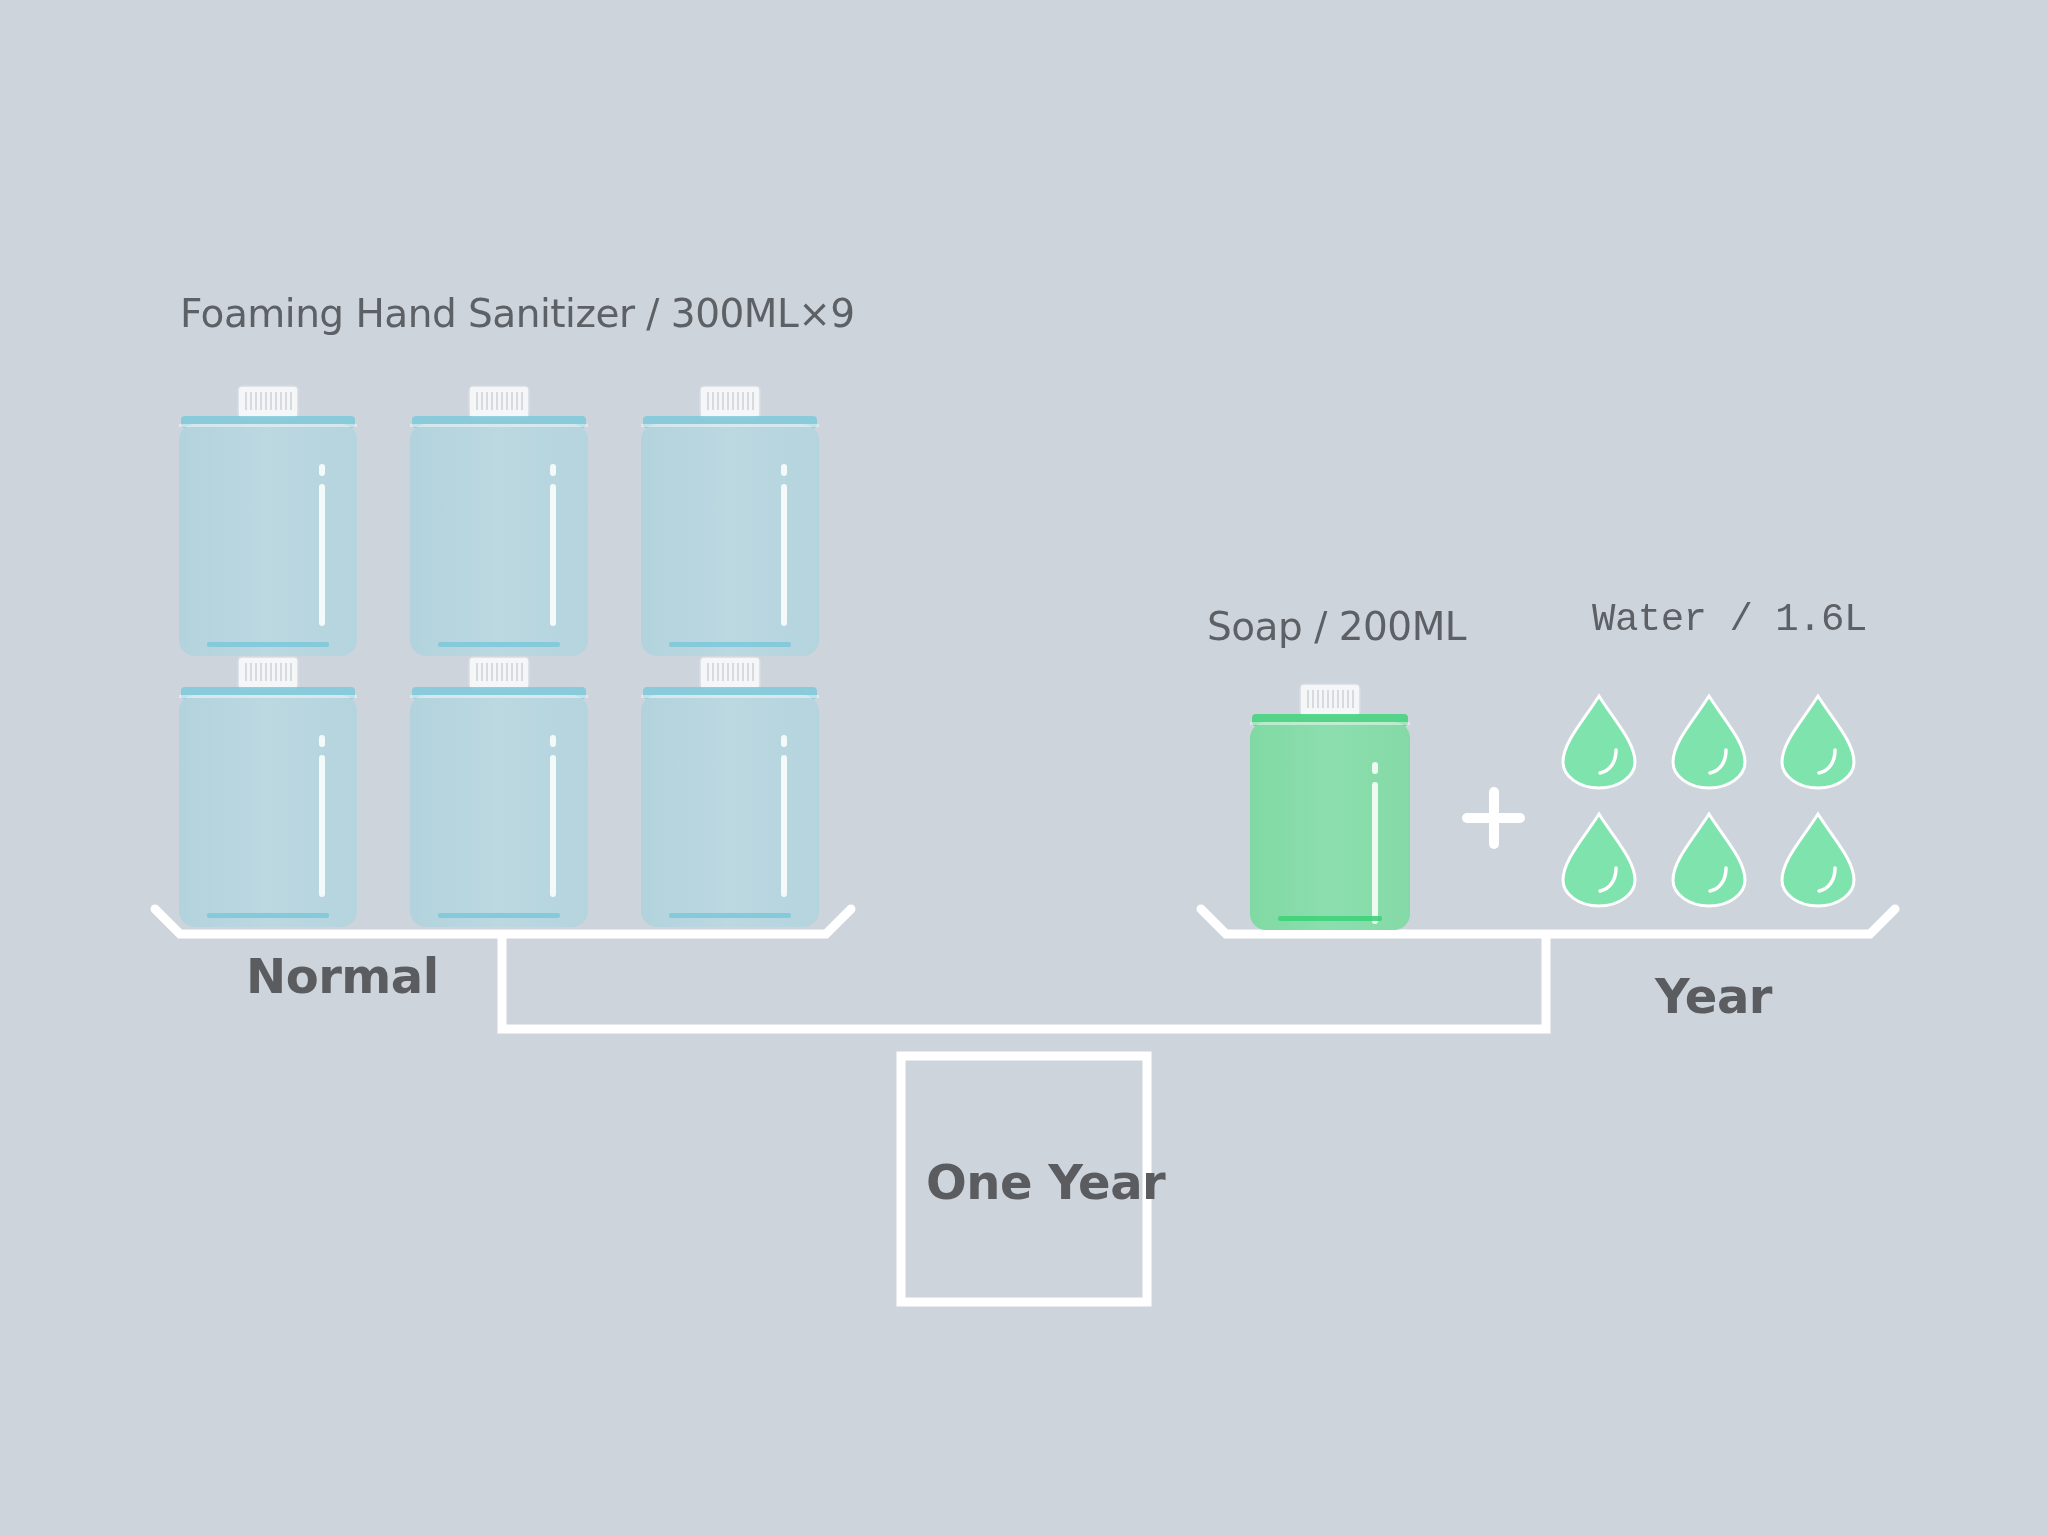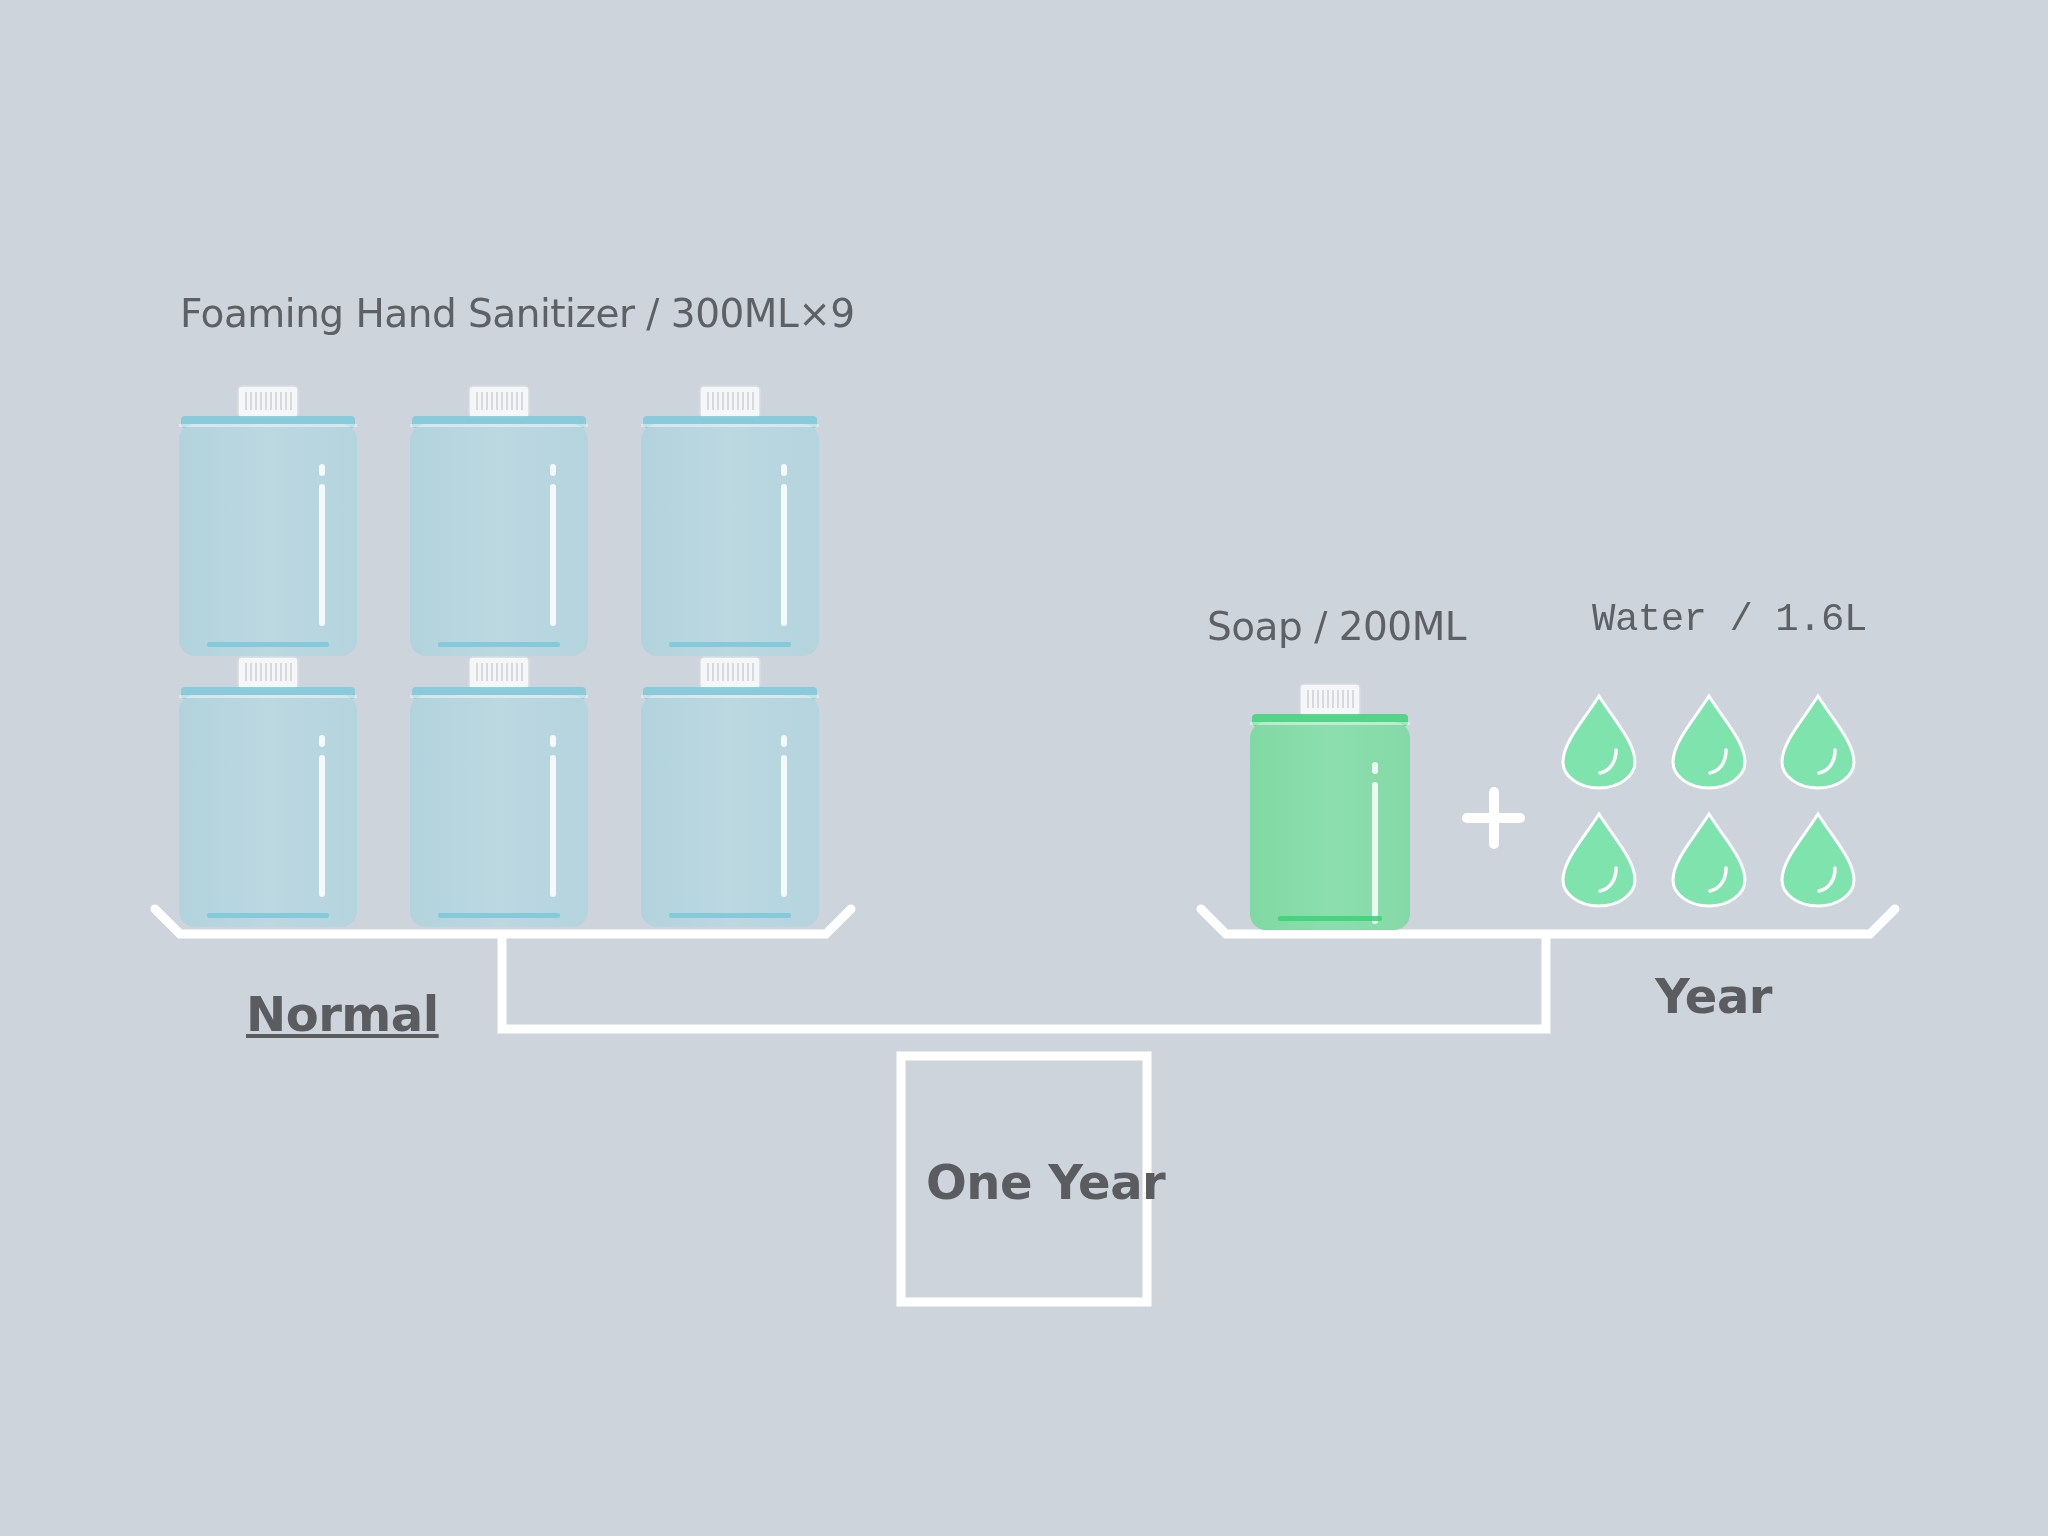--- a/index.html
+++ b/index.html
@@ -137,15 +137,15 @@
       <use href="#drop" x="1781" y="694"></use>
       <use href="#drop" x="1562" y="812"></use>
       <use href="#drop" x="1672" y="812"></use>
       <use href="#drop" x="1781" y="812"></use>
     </g>
 </svg>
 
 <div class="label small-label" style="left:180px; top:294px;">Foaming Hand Sanitizer / 300ML×9</div>
 <div class="label small-label" style="left:1207px; top:601px;margin-top:6px;">Soap / 200ML</div>
 <div class="label small-label" style="left:1592px; top:601px;font-family:Liberation Mono, monospace;">Water / 1.6L</div>
-<div class="label big-label" style="left:246px; top:990px;text-decoration:underline;">Normal</div>
+<div class="label big-label" style="left:246px; top:952px;">Normal</div>
 <div class="label big-label" style="left:1655px; top:972px;">Year</div>
 <div class="label big-label" style="left:926px; top:1158px;">One Year</div>
 
 </body></html>

